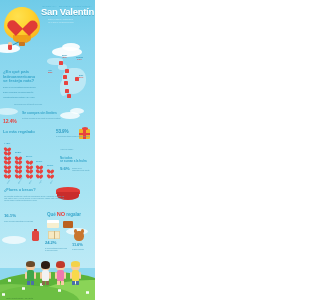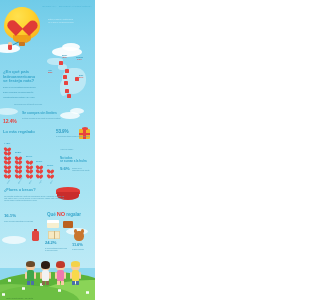--- a/index.html
+++ b/index.html
@@ -134,20 +134,21 @@
     <div class="basket"></div>
   </div>
 
   <div id="flyer">
     <div class="fline"></div>
     <div class="fbody"></div>
     <div class="fhead"></div>
   </div>
 
   <div class="t" id="hdr-kicker">INFOGRAFÍA · ENCUESTA LATINOAMÉRICA</div>
+  <div class="t" id="hdr-title">San Valentín</div>
   <div class="t" id="hdr-sub" style="white-space:pre-line;">Datos, regalos y costumbres
 en el Día de los Enamorados</div>
 
   <div class="t hd" style="left:3px;top:70px;font-size:4.4px;white-space:pre-line;color:#3aa8cc;font-weight:bold;">¿En qué país
 latinoamericano
 se festeja más?</div>
 
   <div class="t tiny" style="left:3px;top:86px;width:42px;">El 68% de los encuestados celebra la fecha</div>
   <div class="t tiny" style="left:3px;top:91px;width:42px;">El 31% regala algo a su pareja cada año</div>
   <div class="t tiny" style="left:3px;top:96px;width:42px;">Los solteros también festejan: 1 de 4 salen</div>

